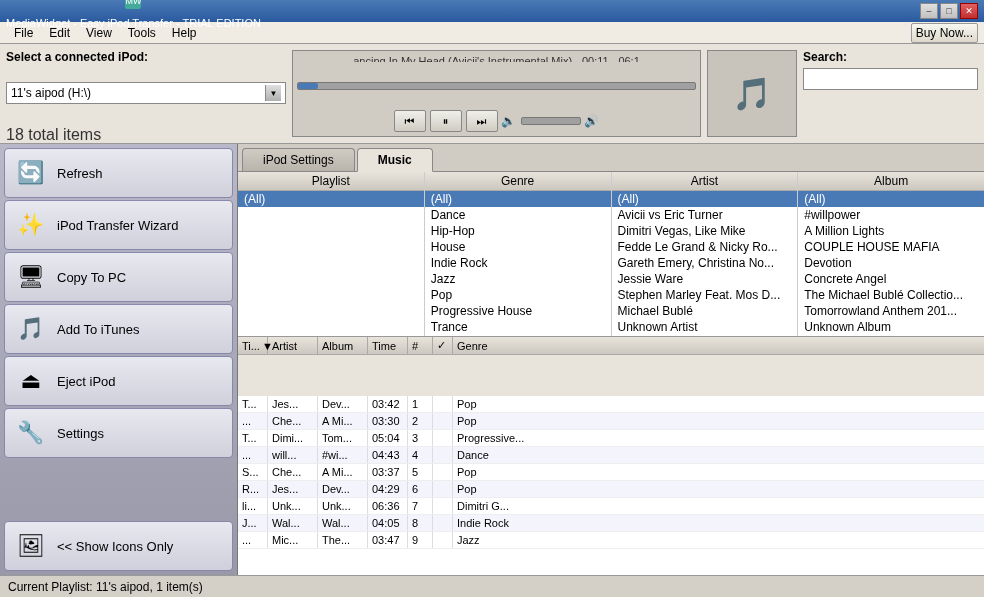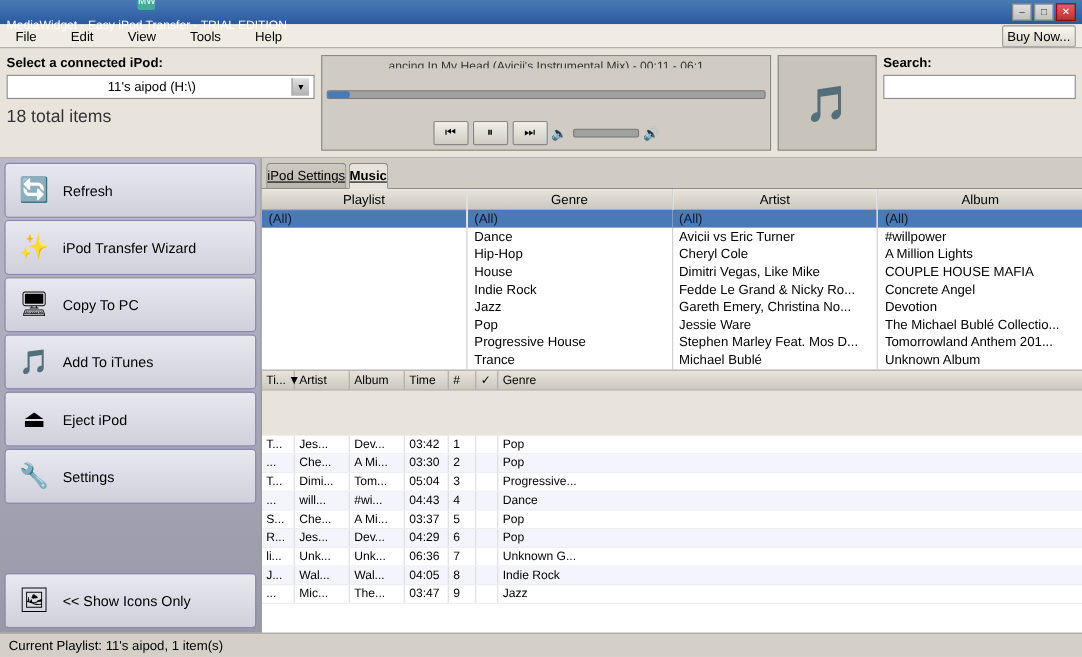--- a/index.html
+++ b/index.html
@@ -49,21 +49,21 @@
       color: #333;
     }
     .tb-btn.close { background: linear-gradient(to bottom, #e06060, #c03030); color: white; border-color: #900; }
 
     
     .menu-bar {
       background: #f0ece4;
       border-bottom: 1px solid #999;
       display: flex;
       align-items: center;
-      gap: 15px;
+      gap: 0;
       padding: 2px 6px;
       height: 22px;
     }
     .menu-item {
       padding: 2px 8px;
       font-size: 12px;
       cursor: pointer;
       border-radius: 2px;
     }
 
@@ -89,36 +89,36 @@
       align-items: stretch;
       height: 100px;
       padding: 6px;
       gap: 6px;
     }
 
     .ipod-select-panel {
       width: 280px;
       display: flex;
       flex-direction: column;
-      gap: 4px;
+      gap: 18px;
     }
     .ipod-select-label {
       font-weight: bold;
       font-size: 12px;
     }
     .ipod-dropdown {
       display: flex;
       align-items: center;
       background: white;
       border: 1px solid #888;
       padding: 2px 4px;
       font-size: 12px;
       height: 22px;
     }
-    .ipod-dropdown-text { flex: 1; text-align: center; }
+    .ipod-dropdown-text { flex: 1; }
     .dropdown-arrow {
       width: 16px; height: 16px;
       background: linear-gradient(to bottom, #e0e0e0, #b0b0b0);
       border-left: 1px solid #888;
       display: flex; align-items: center; justify-content: center;
       font-size: 8px;
     }
     .ipod-count { font-size: 16px; color: #333; margin-top: 4px; }
 
     .player-panel {
@@ -250,29 +250,28 @@
 
     
     .tabs-bar {
       display: flex;
       align-items: flex-end;
       padding: 4px 4px 0;
       background: #d0ccc4;
       border-bottom: 1px solid #888;
     }
     .tab {
-      padding: 4px 0;
+      padding: 4px 20px;
       background: linear-gradient(to bottom, #d0ccc4, #b8b4ac);
       border: 1px solid #888;
       border-bottom: none;
       cursor: pointer;
       font-size: 12px;
       border-radius: 4px 4px 0 0;
       margin-right: 2px;
-      text-decoration: underline;
     }
     .tab.active {
       background: #e8e4dc;
       font-weight: bold;
       border-bottom: 1px solid #e8e4dc;
       margin-bottom: -1px;
       position: relative;
       z-index: 1;
     }
 
@@ -304,21 +303,21 @@
       overflow-y: auto;
       font-size: 12px;
     }
     .filter-item {
       padding: 1px 6px;
       cursor: pointer;
       white-space: nowrap;
       overflow: hidden;
       text-overflow: ellipsis;
     }
-    .filter-item.selected { background: #4a7ab5; color: #0f172a; }
+    .filter-item.selected { background: #4a7ab5; color: #ffffff; }
     .playlist-col {
       width: 100px;
     }
 
     
     .track-table-container {
       flex: 1;
       overflow: hidden;
       display: flex;
       flex-direction: column;
@@ -512,40 +511,39 @@
             <div class="filter-item">Trance</div>
             <div class="filter-item">Unknown Genre</div>
           </div>
       </div>
 
       <div class="filter-col">
         <div class="filter-header">Artist</div>
         <div class="filter-list" id="artist-list">
             <div class="filter-item selected">(All)</div>
             <div class="filter-item">Avicii vs Eric Turner</div>
-            <div class="filter-item">Cheryl Cole</div>
             <div class="filter-item">Dimitri Vegas, Like Mike</div>
             <div class="filter-item">Fedde Le Grand &amp; Nicky Ro...</div>
             <div class="filter-item">Gareth Emery, Christina No...</div>
             <div class="filter-item">Jessie Ware</div>
             <div class="filter-item">Stephen Marley Feat. Mos D...</div>
             <div class="filter-item">Michael Bublé</div>
             <div class="filter-item">Unknown Artist</div>
           </div>
       </div>
 
       <div class="filter-col">
         <div class="filter-header">Album</div>
         <div class="filter-list" id="album-list">
             <div class="filter-item selected">(All)</div>
             <div class="filter-item">#willpower</div>
             <div class="filter-item">A Million Lights</div>
             <div class="filter-item">COUPLE HOUSE MAFIA</div>
+            <div class="filter-item">Devotion</div>
             <div class="filter-item">Concrete Angel</div>
-            <div class="filter-item">Devotion</div>
             <div class="filter-item">The Michael Bublé Collectio...</div>
             <div class="filter-item">Tomorrowland Anthem 201...</div>
             <div class="filter-item">Unknown Album</div>
             <div class="filter-item">Urban Express 706Y</div>
           </div>
       </div>
 
     </div>
 
     <div class="track-table-container">
@@ -616,21 +614,21 @@
     <div class="track-cell col-check"></div>
     <div class="track-cell col-genre">Pop</div>
   </div>
           <div class="track-row">
     <div class="track-cell col-title">li...</div>
     <div class="track-cell col-artist">Unk...</div>
     <div class="track-cell col-album">Unk...</div>
     <div class="track-cell col-time">06:36</div>
     <div class="track-cell col-num">7</div>
     <div class="track-cell col-check"></div>
-    <div class="track-cell col-genre">Unknown G...</div>
+    <div class="track-cell col-genre">Dimitri G...</div>
   </div>
           <div class="track-row">
     <div class="track-cell col-title">J...</div>
     <div class="track-cell col-artist">Wal...</div>
     <div class="track-cell col-album">Wal...</div>
     <div class="track-cell col-time">04:05</div>
     <div class="track-cell col-num">8</div>
     <div class="track-cell col-check"></div>
     <div class="track-cell col-genre">Indie Rock</div>
   </div>

